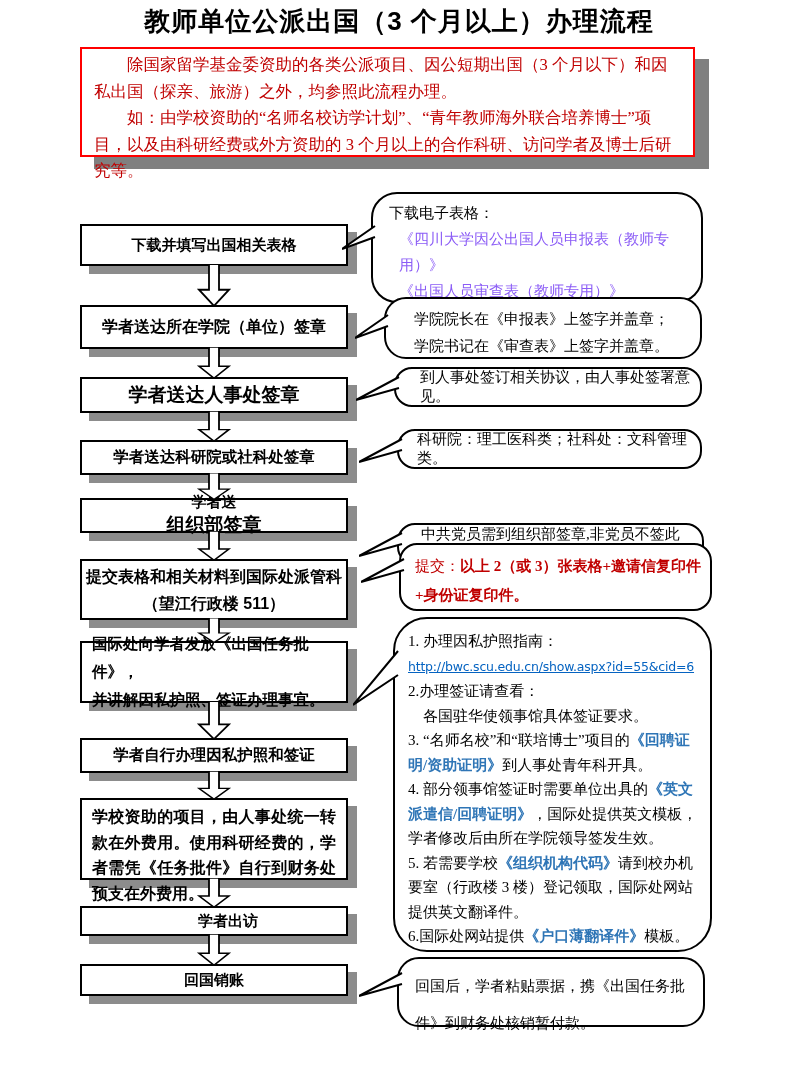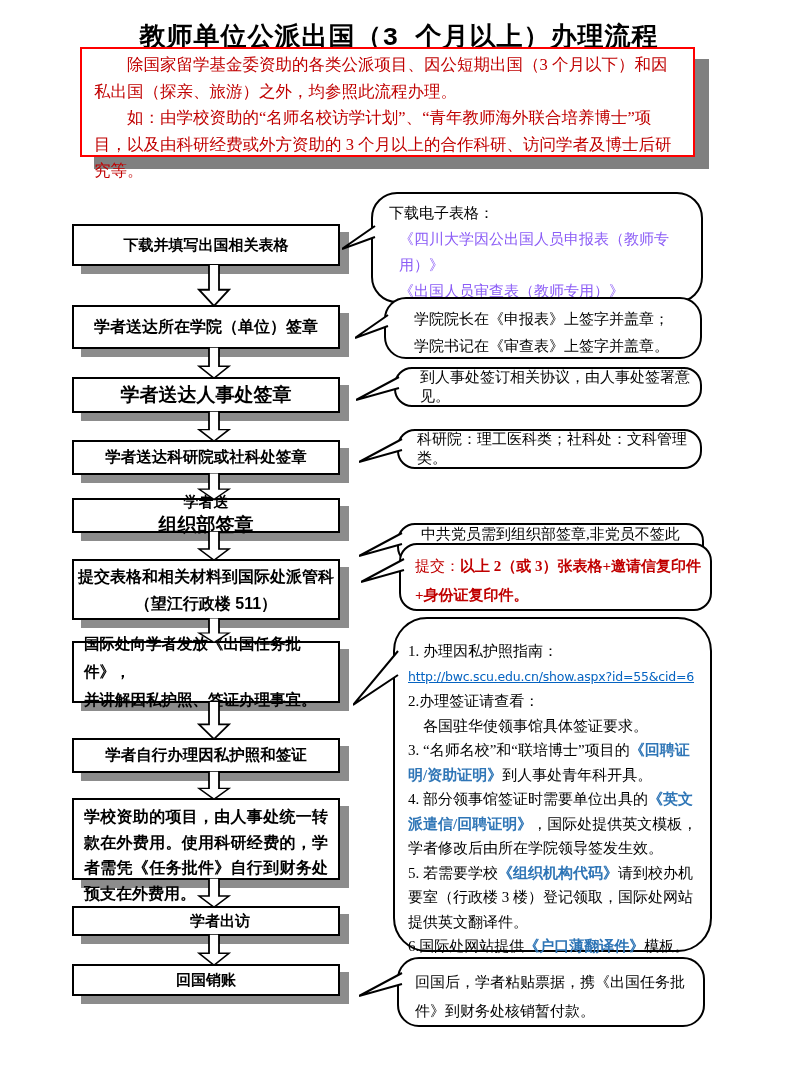--- a/index.html
+++ b/index.html
@@ -2,36 +2,36 @@
 <html><head>
 <meta charset="utf-8">
 <style>
   * { margin:0; padding:0; box-sizing:border-box; }
   html,body { background:#ffffff; }
   .page {
     position:relative; width:798px; height:1071px; background:#ffffff;
     font-family:"Liberation Serif", serif; overflow:hidden;
   }
   .title {
-    position:absolute; top:19px; left:0; width:100%;
+    position:absolute; top:4px; left:0; width:100%;
     text-align:center; font-size:26px; font-weight:bold; color:#000;
-    font-family:Liberation Mono, monospace; letter-spacing:1px;
+    font-family:Liberation Sans, sans-serif; letter-spacing:1px;
   }
   
   .notice {
     position:absolute; left:80px; top:47px; width:615px; height:110px;
     background:#fff; border:2px solid #FF0000;
     box-shadow:14px 12px 0 #808080;
     padding:3px 12px 0 12px;
     color:#C00000; font-size:16.5px; line-height:26.5px;
   }
   .notice p { text-indent:2em; }
   
   .step {
-    position:absolute; left:72px; width:268px; background:#fff;
+    position:absolute; left:80px; width:268px; background:#fff;
     border:2px solid #000; box-shadow:9px 8px 0 #8C8C8C;
     display:flex; flex-direction:column; align-items:center; justify-content:center;
     font-family:"Liberation Sans", sans-serif; font-weight:bold; color:#000;
     font-size:15px; text-align:center;
   }
   .s1 { top:224px; height:42px; }
   .s2 { top:305px; height:44px; font-size:16px; }
   .s3 { top:377px; height:36px; font-size:19px; }
   .s4 { top:440px; height:35px; font-size:15.5px; }
   .s5 { top:498px; height:35px; flex-direction:column; }
@@ -65,24 +65,24 @@
   .c3 { left:394px; top:367px; width:308px; height:40px; border-radius:18px;
         display:flex; align-items:center; padding-left:24px; }
   .c4 { left:397px; top:429px; width:305px; height:40px; border-radius:18px;
         display:flex; align-items:center; padding-left:18px; }
   .c5 { left:397px; top:491px; width:307px; height:42px; border-radius:18px;
         display:flex; align-items:center; padding-left:22px;margin-top:32px; }
   .c6 { left:399px; top:543px; width:313px; height:68px; border-radius:18px;
         padding:7px 8px 0 14px; line-height:29px; color:#C00000; }
   .c6 .em { font-weight:bold; }
   .c7 { left:393px; top:617px; width:319px; height:335px; border-radius:34px;
-        padding:20px 8px 0 13px; line-height:24.5px; }
+        padding:10px 8px 0 13px; line-height:24.5px; }
   .c7 .indent { padding-left:1em; }
   .c8 { left:397px; top:957px; width:308px; height:70px; border-radius:22px;
-        padding:9px 12px 0 16px; line-height:29px; }
+        padding:9px 12px 0 16px; line-height:37px; }
   .blue   { color:#8b5cf6;margin-left:10px; }
   .bluebd { color:#2E75B6; font-weight:bold; }
   .link   { color:#0563C1; text-decoration:underline; white-space:nowrap;
             font-family:"DejaVu Sans", sans-serif; font-size:12.5px; letter-spacing:-0.2px; }
 </style>
 </head>
 <body>
 
 <div class="page">
 

